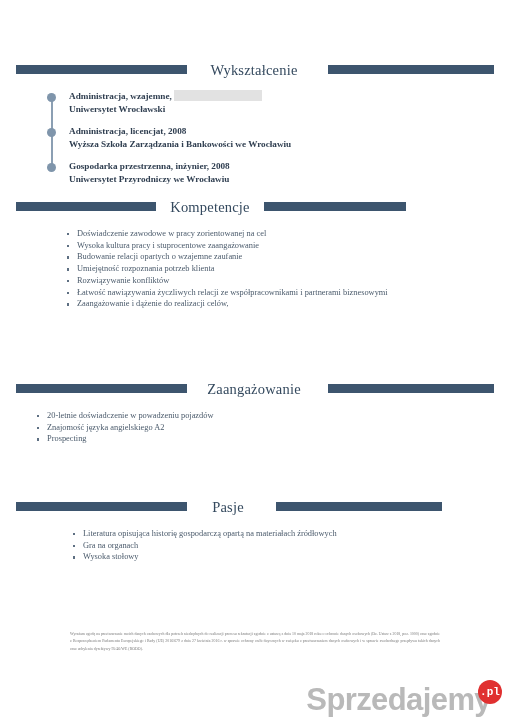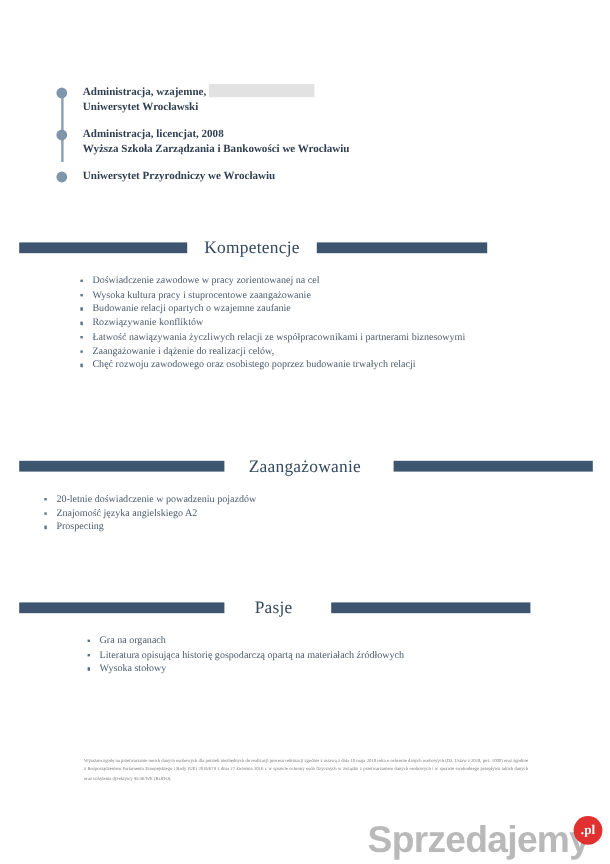--- a/index.html
+++ b/index.html
@@ -166,77 +166,83 @@
     color: #b9b9b9;
     letter-spacing: -0.6px;
     line-height: 33px;
   }
   #watermark-badge {
     width: 24px;
     height: 24px;
     border-radius: 50%;
     background: #e03030;
     color: #ffffff;
-    font-family: Liberation Serif, serif;
+    font-family: Liberation Mono, monospace;
     font-size: 11px;
     font-weight: bold;
     display: flex;
     align-items: center;
     justify-content: center;
     margin-left: -13px;
     margin-top: -3px;
     position: relative;
     z-index: 3;
     text-align: center;
   }
 </style>
 </head>
 <body>
 
 <div class="page">
 
   <section id="education-section">
+    <div class="section-head">
+      <span class="head-bar left"></span>
+      <span class="head-bar right"></span>
+      <span class="head-title">Wykształcenie</span>
+    </div>
     <div class="edu-body">
       <span class="edu-line"></span>
 
       <div class="edu-item">
         <span class="edu-dot"></span>
         <div class="edu-line1">
           <span>Administracja, wzajemne,</span><span class="redaction"></span>
         </div>
         <div class="edu-line2">Uniwersytet Wrocławski</div>
       </div>
 
       <div class="edu-item">
         <span class="edu-dot"></span>
         <div class="edu-line1">Administracja, licencjat, 2008</div>
         <div class="edu-line2">Wyższa Szkoła Zarządzania i Bankowości we Wrocławiu</div>
       </div>
 
       <div class="edu-item">
         <span class="edu-dot"></span>
+        <div class="edu-line1">Gospodarka przestrzenna, inżynier, 2008</div>
         <div class="edu-line2">Uniwersytet Przyrodniczy we Wrocławiu</div>
       </div>
     </div>
   </section>
 
   <section id="competences-section">
     <div class="section-head">
       <span class="head-bar left"></span>
       <span class="head-bar right"></span>
       <span class="head-title">Kompetencje</span>
     </div>
     <ul class="bullets" id="competences-list">
       <li>Doświadczenie zawodowe w pracy zorientowanej na cel</li>
       <li>Wysoka kultura pracy i stuprocentowe zaangażowanie</li>
       <li>Budowanie relacji opartych o wzajemne zaufanie</li>
+      <li>Umiejętność rozpoznania potrzeb klienta</li>
       <li>Rozwiązywanie konfliktów</li>
       <li>Łatwość nawiązywania życzliwych relacji ze współpracownikami i partnerami biznesowymi</li>
       <li>Zaangażowanie i dążenie do realizacji celów,</li>
-      <li>Chęć rozwoju zawodowego oraz osobistego poprzez budowanie trwałych relacji</li>
     </ul>
   </section>
 
   <section id="skills-section">
     <div class="section-head">
       <span class="head-bar left"></span>
       <span class="head-bar right"></span>
       <span class="head-title">Zaangażowanie</span>
     </div>
     <div class="skills-cols">
@@ -250,22 +256,22 @@
     </div>
   </section>
 
   <section id="hobbies-section">
     <div class="section-head">
       <span class="head-bar left"></span>
       <span class="head-bar right"></span>
       <span class="head-title">Pasje</span>
     </div>
     <ul class="bullets" id="hobbies-list">
+      <li>Literatura opisująca historię gospodarczą opartą na materiałach źródłowych</li>
       <li>Gra na organach</li>
-      <li>Literatura opisująca historię gospodarczą opartą na materiałach źródłowych</li>
       <li>Wysoka stołowy</li>
     </ul>
   </section>
 
   <div id="footer-clause">Wyrażam zgodę na przetwarzanie moich danych osobowych dla potrzeb niezbędnych do realizacji procesu rekrutacji zgodnie z ustawą z dnia 10 maja 2018 roku o ochronie danych osobowych (Dz. Ustaw z 2018, poz. 1000) oraz zgodnie z Rozporządzeniem Parlamentu Europejskiego i Rady (UE) 2016/679 z dnia 27 kwietnia 2016 r. w sprawie ochrony osób fizycznych w związku z przetwarzaniem danych osobowych i w sprawie swobodnego przepływu takich danych oraz uchylenia dyrektywy 95/46/WE (RODO).</div>
 
   <div id="watermark">
     <span id="watermark-text">Sprzedajemy</span>
     <span id="watermark-badge">.pl</span>
   </div>

